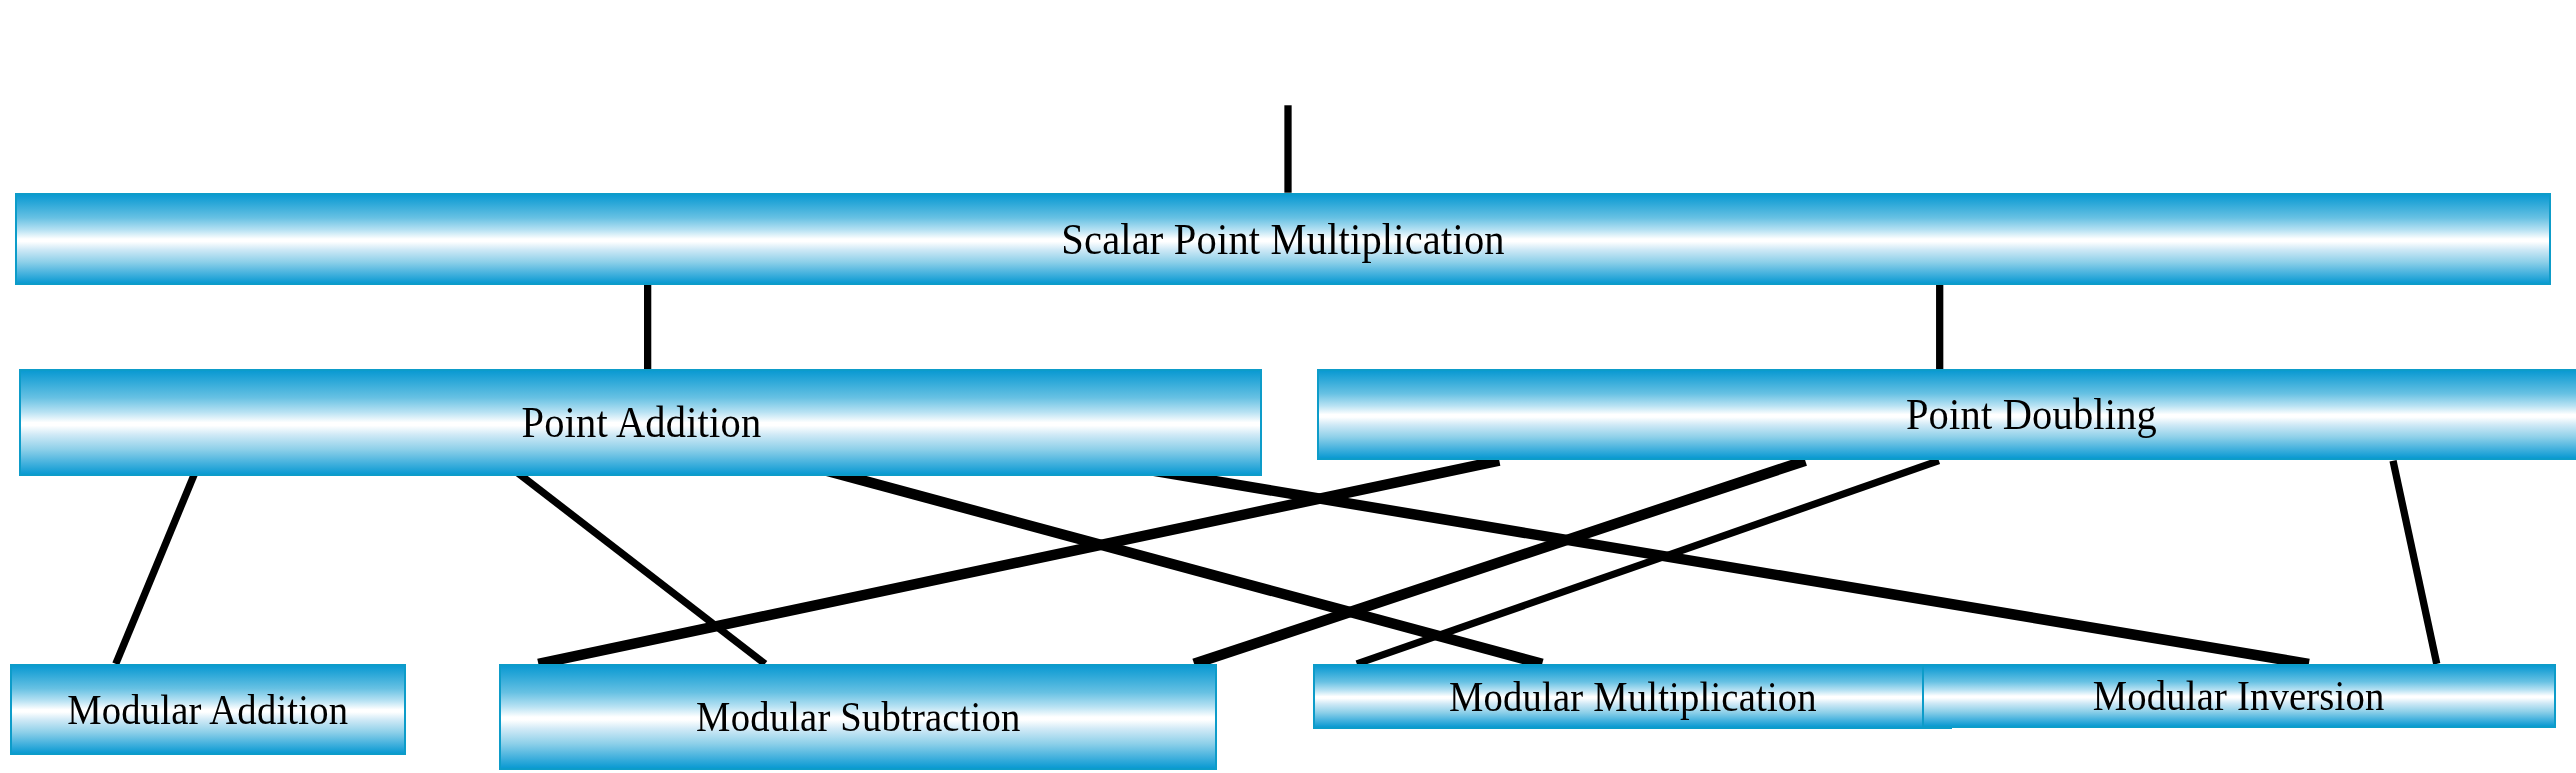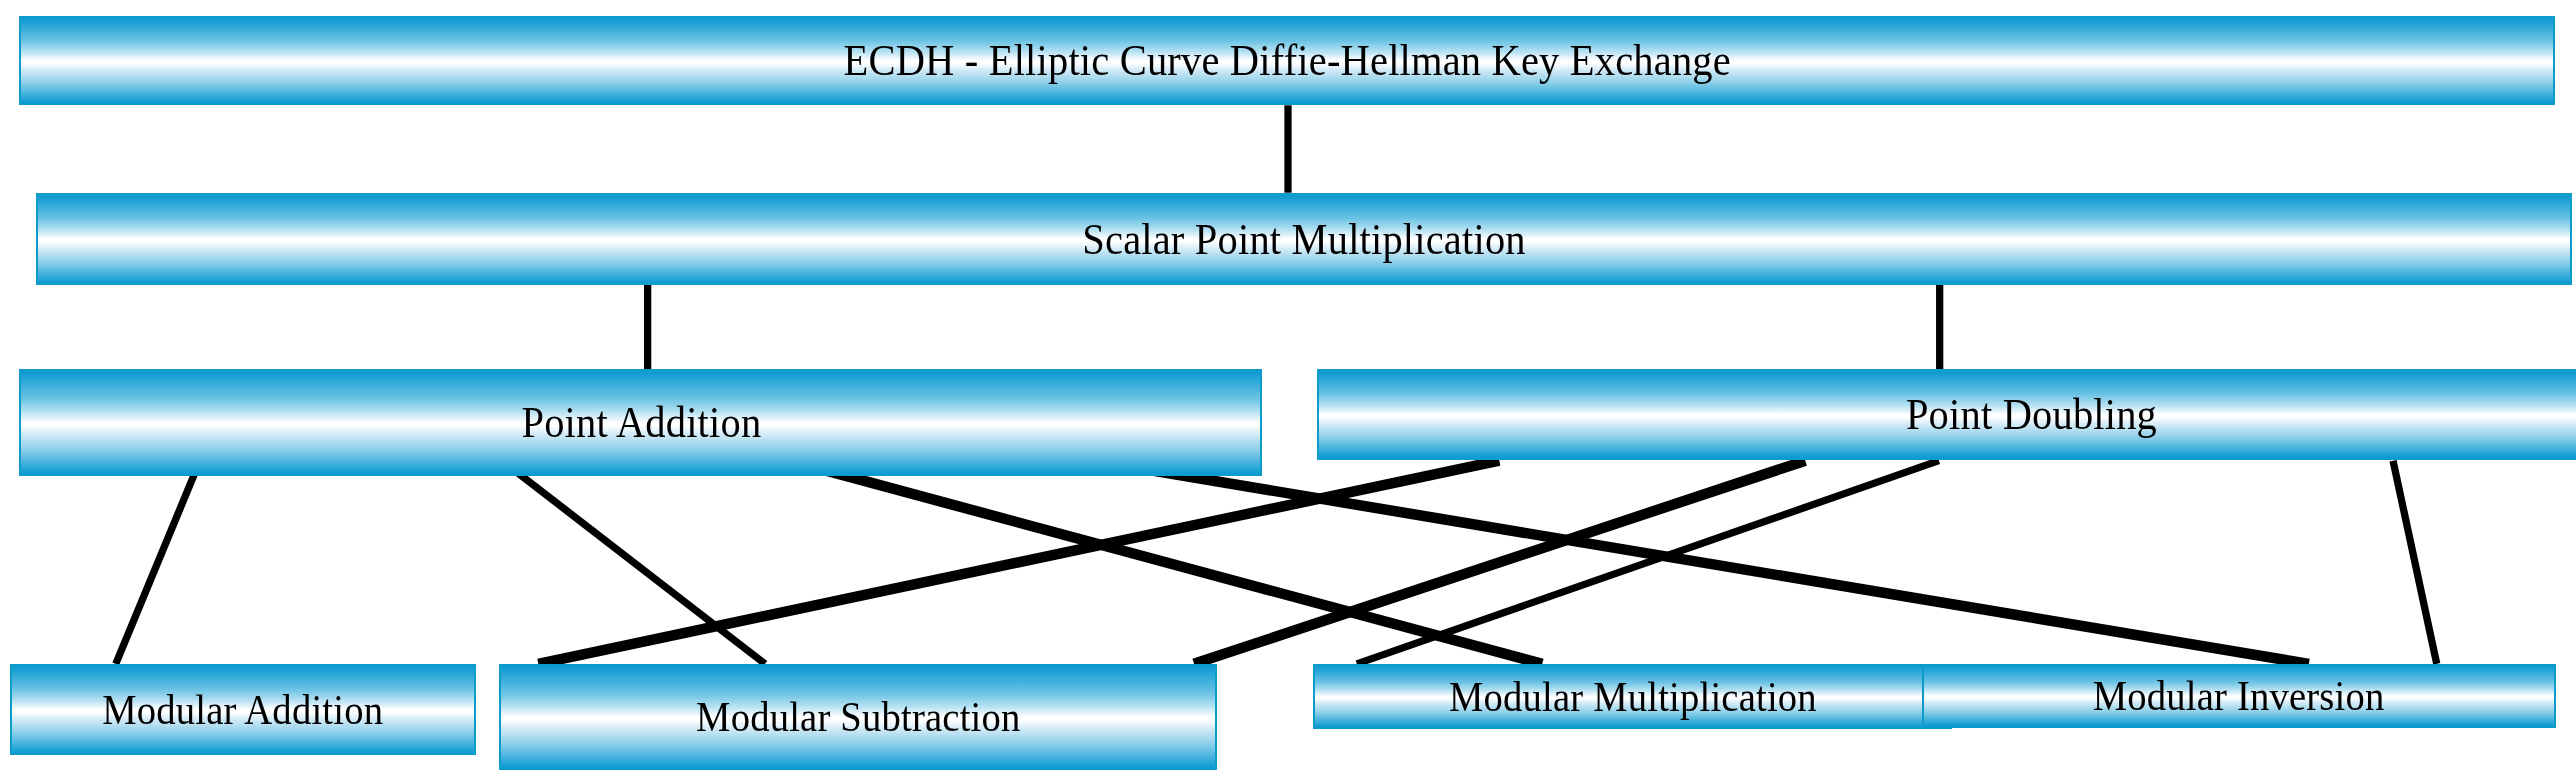--- a/index.html
+++ b/index.html
@@ -67,37 +67,34 @@
     <line x1="620" y1="569" x2="945" y2="820" stroke-width="9"></line>
     <line x1="975" y1="569" x2="1905" y2="820" stroke-width="13"></line>
     <line x1="1350" y1="569" x2="2852" y2="820" stroke-width="13"></line>
 
     <line x1="1852" y1="569" x2="665" y2="820" stroke-width="13"></line>
     <line x1="2230" y1="569" x2="1475" y2="820" stroke-width="13"></line>
     <line x1="2395" y1="569" x2="1676" y2="820" stroke-width="9"></line>
     <line x1="2956" y1="569" x2="3010" y2="820" stroke-width="9"></line>
   </svg>
 
-  <div class="node" style="left:19.4px;top:16px;width:2536px;height:89px;">
-    <span style="font-size:44px;">ECDH - Elliptic Curve Diffie-Hellman Key Exchange</span>
-  </div>
 
-  <div class="node" style="left:36px;top:193px;width:2536px;height:92px;">
+  <div class="node" style="left:15px;top:193px;width:2536px;height:92px;">
     <span style="font-size:44px;">Scalar Point Multiplication</span>
   </div>
 
   <div class="node" style="left:19.4px;top:369px;width:1243px;height:107px;">
     <span style="font-size:44px;">Point Addition</span>
   </div>
 
   <div class="node" style="left:1317px;top:369px;width:1428px;height:91px;">
     <span style="font-size:44px;">Point Doubling</span>
   </div>
 
-  <div class="node" style="left:9.7px;top:664px;width:466px;height:91px;text-align:center;">
+  <div class="node" style="left:9.7px;top:664px;width:396px;height:91px;text-align:center;">
     <span style="font-size:42px;">Modular Addition</span>
   </div>
 
   <div class="node" style="left:499px;top:664px;width:718px;height:106px;">
     <span style="font-size:42px;">Modular Subtraction</span>
   </div>
 
   <div class="node" style="left:1313px;top:664px;width:639px;height:65px;">
     <span style="font-size:42px;">Modular Multiplication</span>
   </div>

